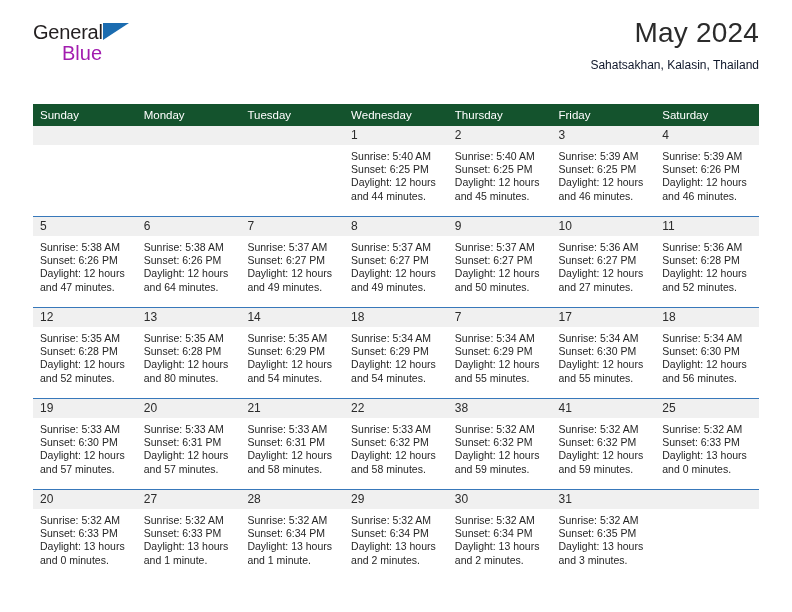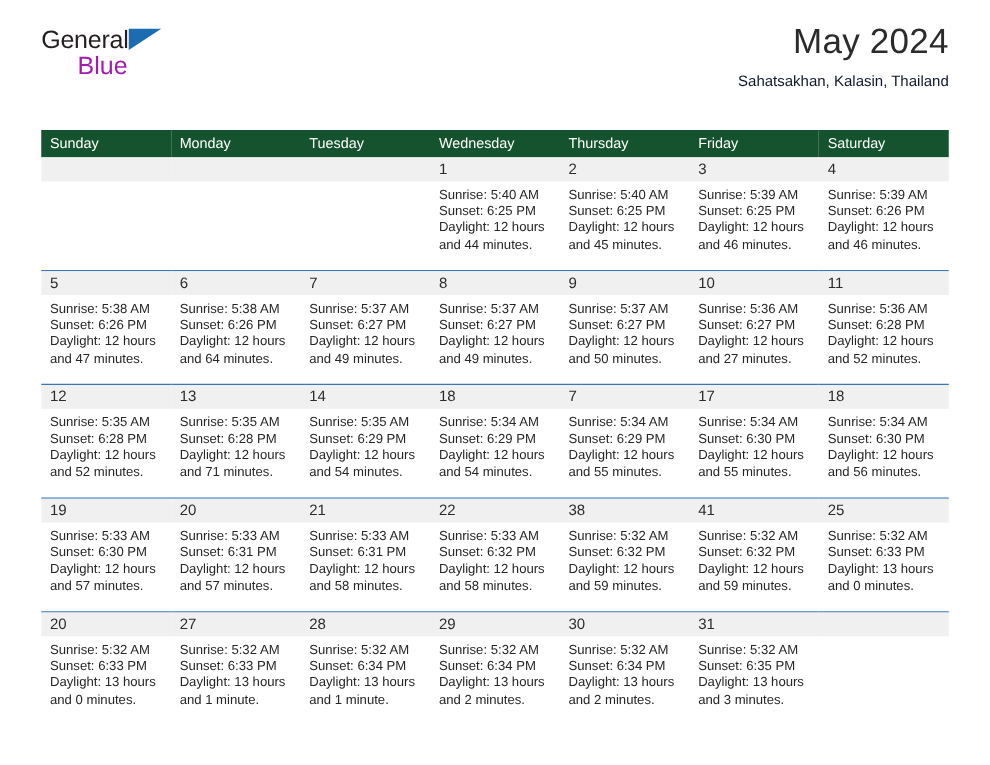--- a/index.html
+++ b/index.html
@@ -324,21 +324,21 @@
               </div>
             </div>
           </td>
           <td>
             <div class="daybox">
               <div class="daynum">13</div>
               <div class="dayinfo">
                 <div>Sunrise: 5:35 AM</div>
                 <div>Sunset: 6:28 PM</div>
                 <div>Daylight: 12 hours</div>
-                <div>and 71 minutes.</div>
+                <div>and 80 minutes.</div>
               </div>
             </div>
           </td>
           <td>
             <div class="daybox">
               <div class="daynum">14</div>
               <div class="dayinfo">
                 <div>Sunrise: 5:35 AM</div>
                 <div>Sunset: 6:29 PM</div>
                 <div>Daylight: 12 hours</div>

